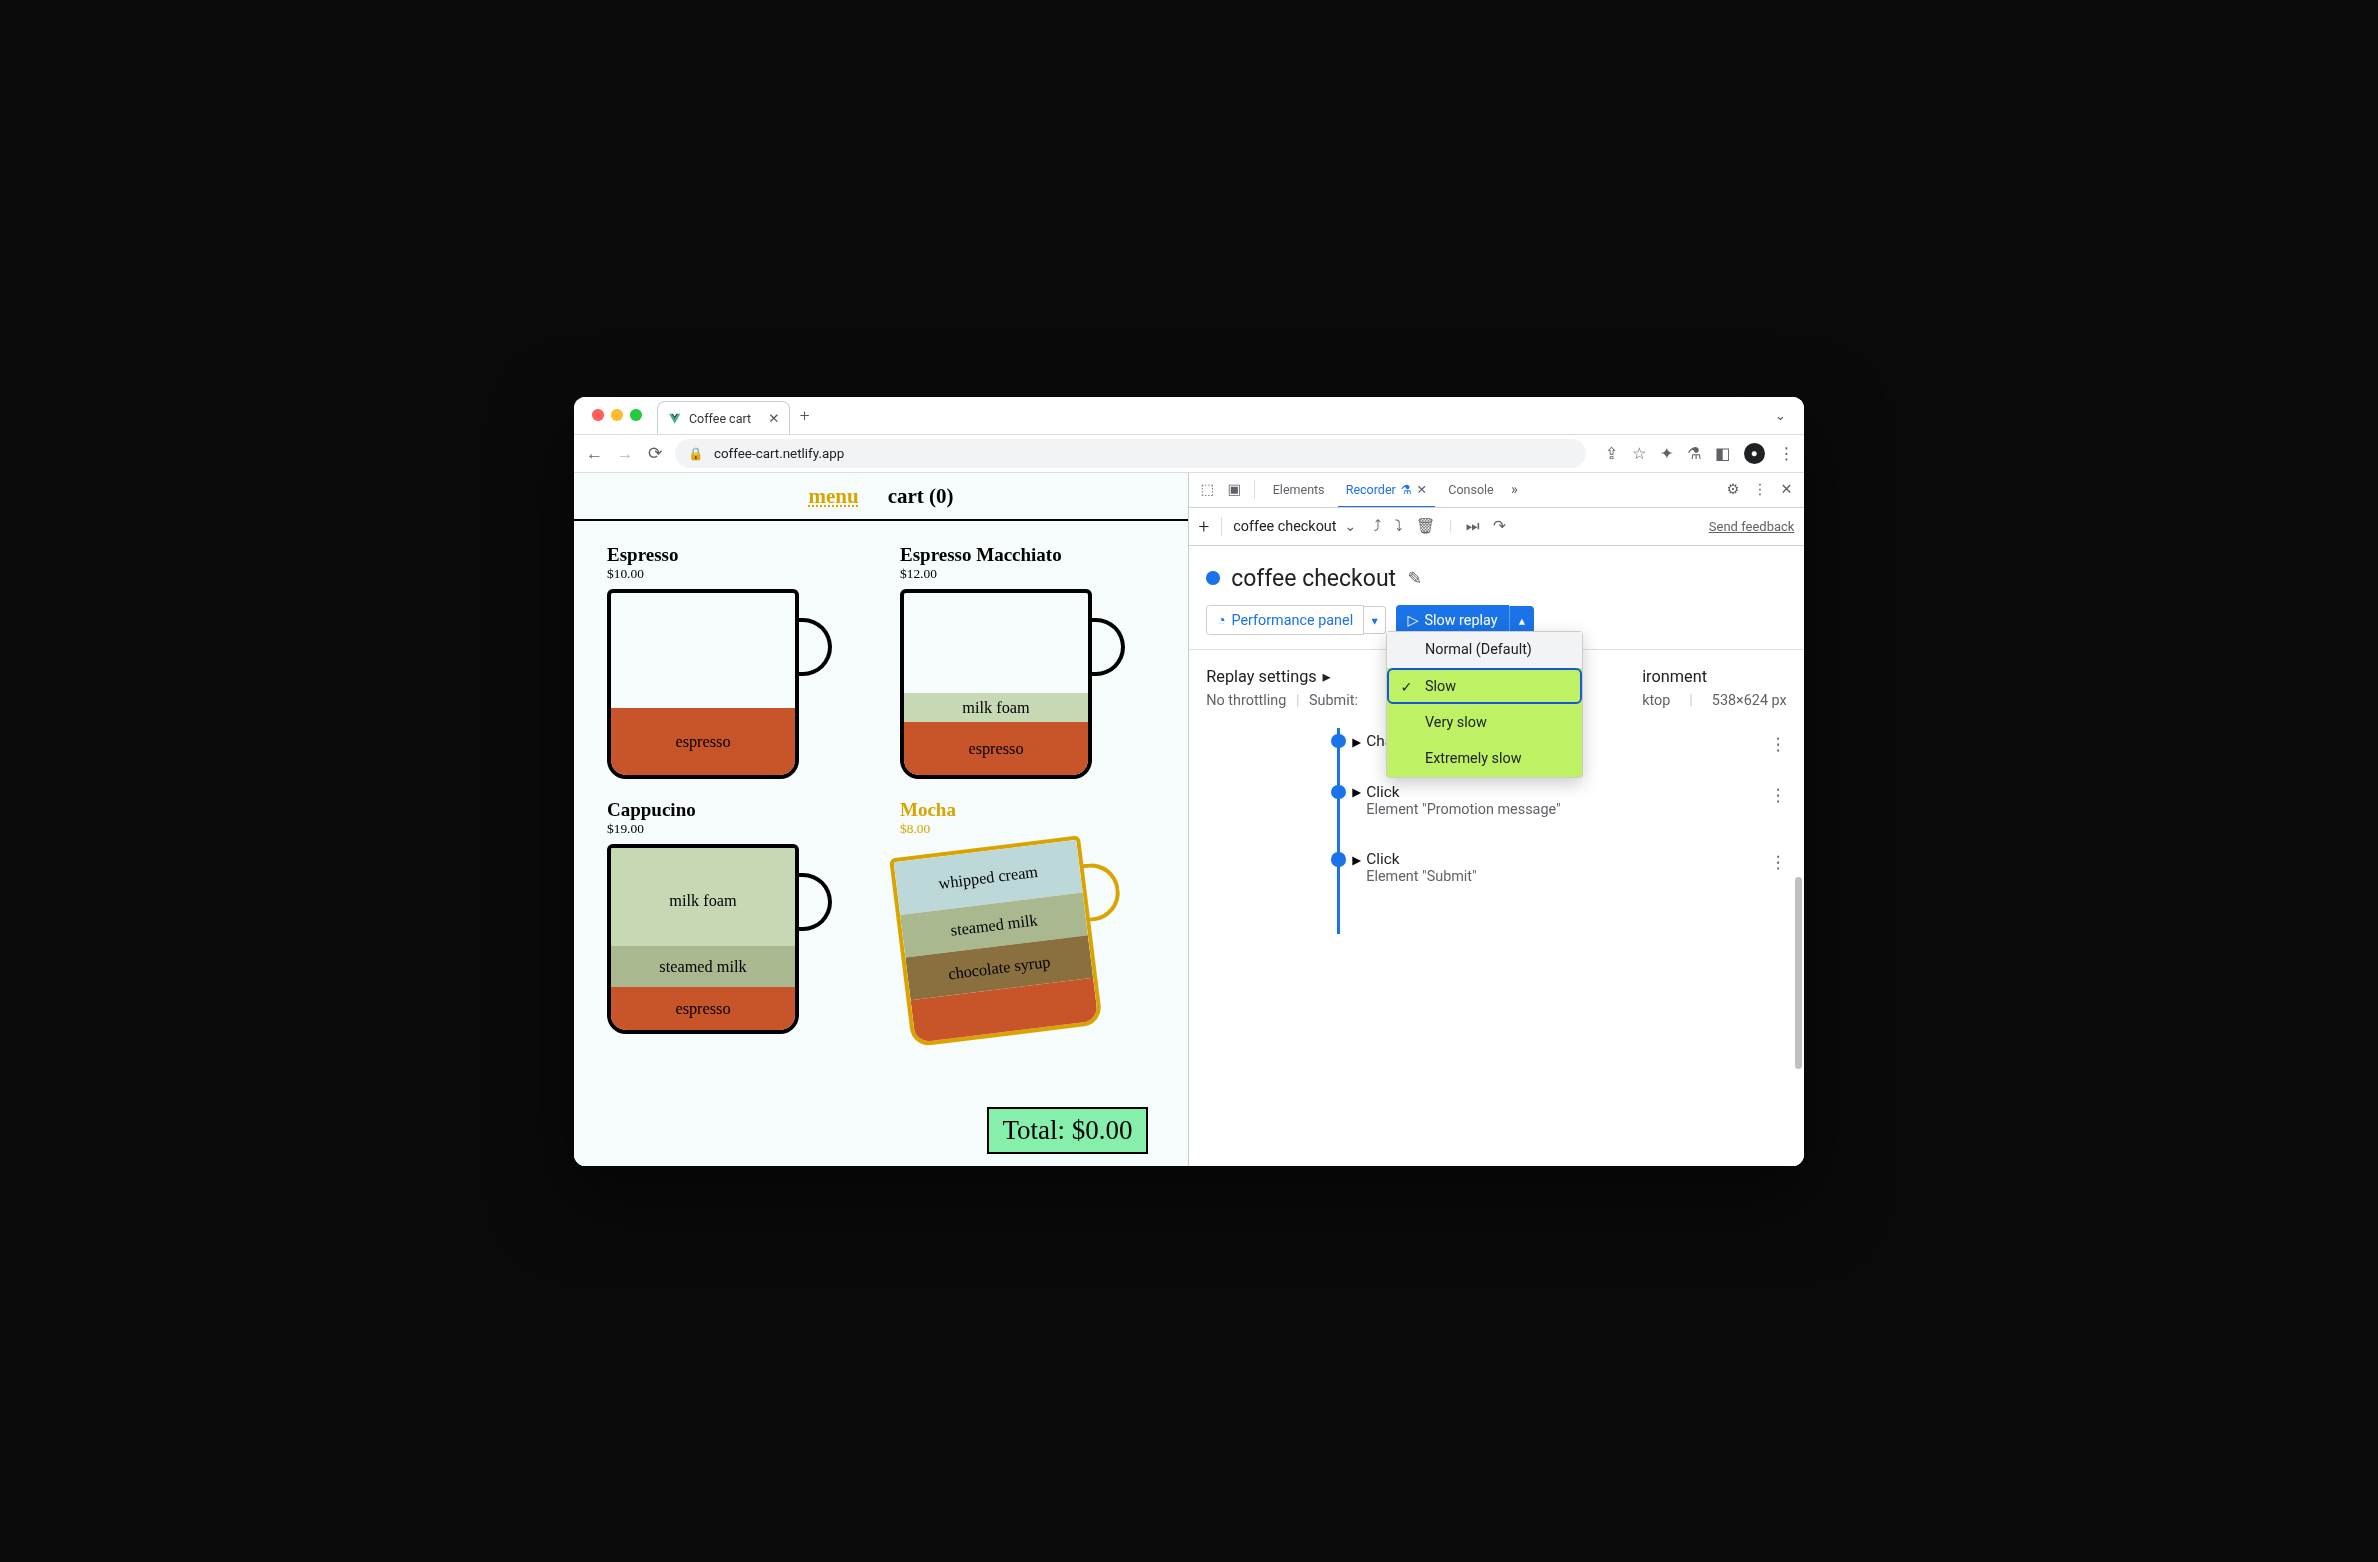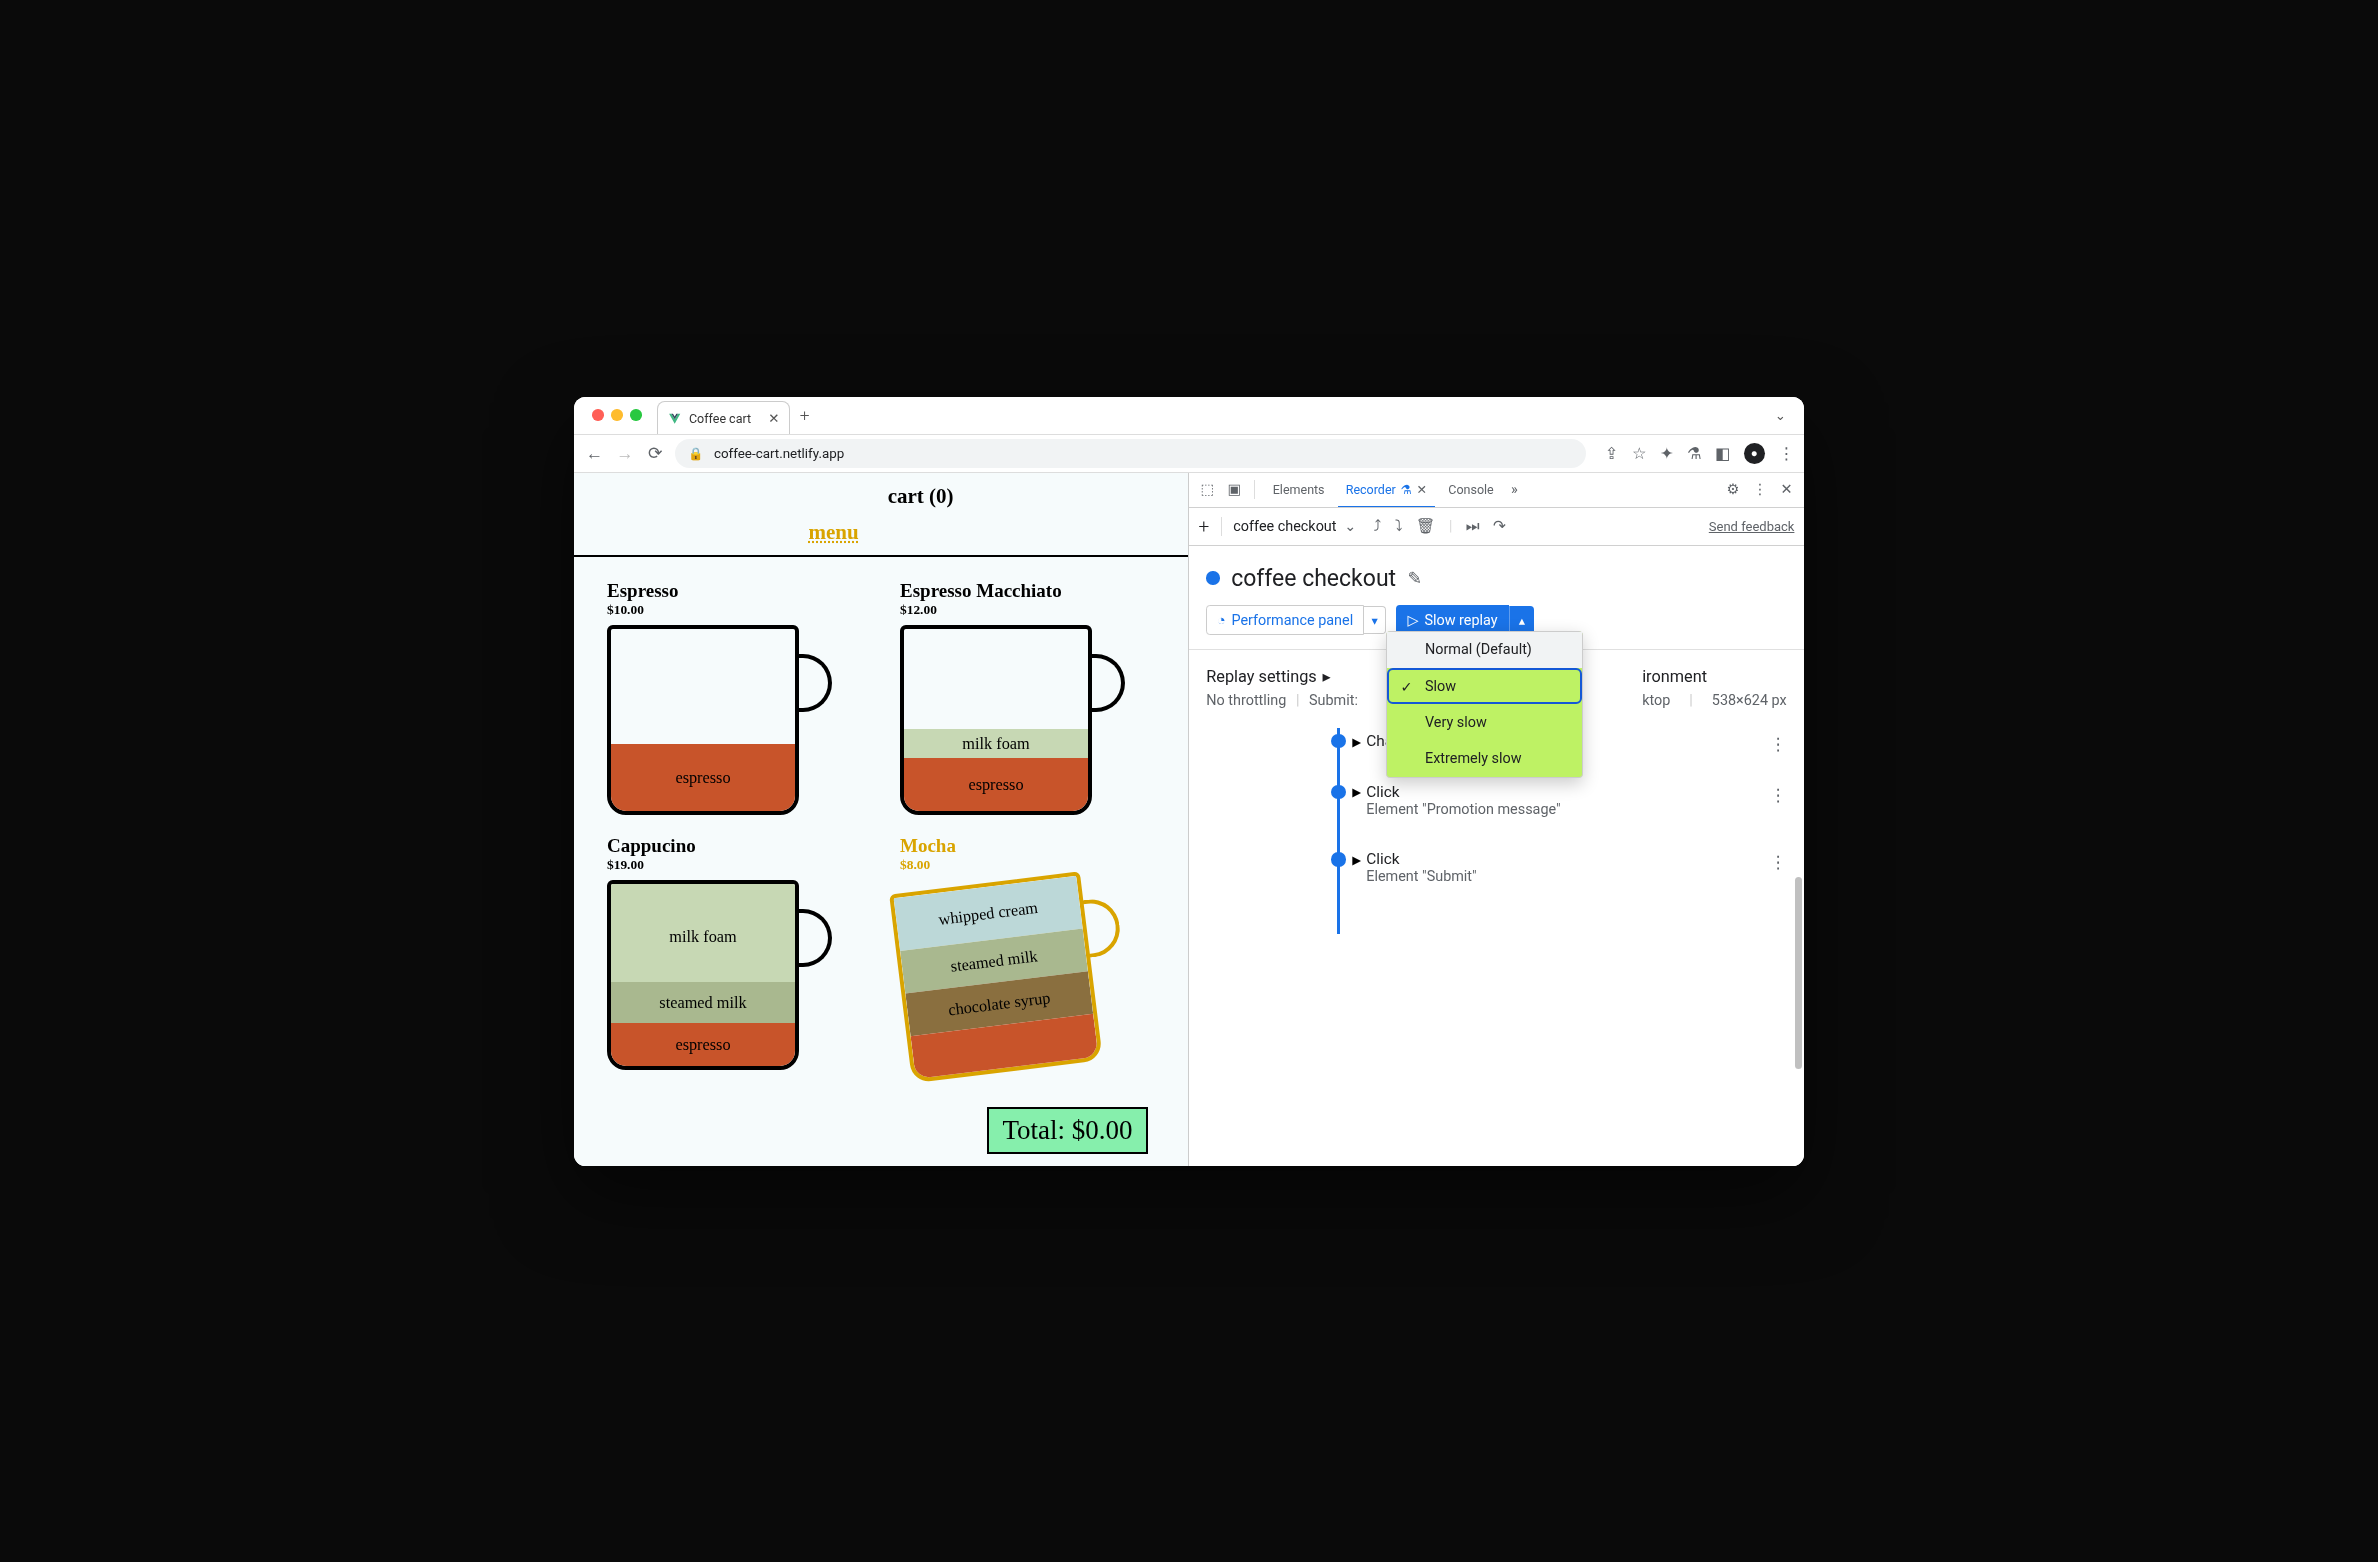--- a/index.html
+++ b/index.html
@@ -17,24 +17,24 @@
   .toolbar { height:38px; background:#fff; display:flex; align-items:center; padding:0 9.6px; gap:9.6px; border-bottom:1px solid #ddd;}
   .nav-icn{color:#5f6368;font-size:17.3px;width:21px;text-align:center;}
   .addrbar{flex:1; background:#f1f3f4; border-radius:17.3px; height:29px; display:flex;align-items:center; padding:0 13.4px; gap:9.6px; font-size:13.4px; color:#202124;}
   .addrbar .lock{font-size:12.5px;color:#5f6368;}
   .right-icons{display:flex;gap:13.4px;align-items:center;margin-left:9.6px;}
   .right-icons .icn{color:#5f6368;font-size:16.3px;}
   .avatar{width:21px;height:21px;border-radius:50%;background:#202124;color:#fff;display:flex;align-items:center;justify-content:center;font-size:11.5px;}
   .content{flex:1;display:flex;min-height:0;}
   .page{flex:1;background:#f6fbfc;overflow:hidden;position:relative;border-right:1px solid #ccc;}
   .page-nav{display:flex;justify-content:center;gap:29px;padding:11.5px 0 9.6px;border-bottom:2.9px solid #000;font-family:Georgia,serif;font-size:21px;font-weight:bold;}
-  .page-nav .menu{color:#d9a400;text-decoration:underline dotted;margin-top:36px;}
+  .page-nav .menu{color:#d9a400;text-decoration:underline dotted;}
   .products{display:grid;grid-template-columns:1fr 1fr;gap:17.3px 38px;padding:23px 33px 0;}
   .prod h3{font-family:Georgia,serif;font-size:19px;font-weight:bold;}
-  .prod .price{font-family:Georgia,serif;font-size:13.4px;font-weight:bold;}
+  .prod .price{font-family:Georgia,serif;font-size:13.4px;font-weight:normal;}
   .prod.mocha h3,.prod.mocha .price{color:#d9a400;}
   .cup{position:relative;margin-top:7.7px;width:231px;height:192px;}
   .body{position:absolute;left:0;top:0;width:192px;height:190px;border:4.8px solid #000;border-radius:5.8px 5.8px 19px 19px;overflow:hidden;background:#f6fbfc;}
   .handle{position:absolute;left:187px;top:29px;width:38px;height:58px;border:4.8px solid #000;border-left:none;border-radius:0 29px 29px 0;}
   .layer{position:absolute;left:0;width:100%;text-align:center;display:flex;align-items:center;justify-content:center;font-family:Georgia,serif;font-size:16.3px;}
   .espresso-l{background:#c8542a;color:#000;}
   .foam-l{background:#c7d8b4;}
   .steamed-l{background:#a9b88f;}
   .choco-l{background:#8a6f3f;}
   .whipped-l{background:#bcd8d8;}

